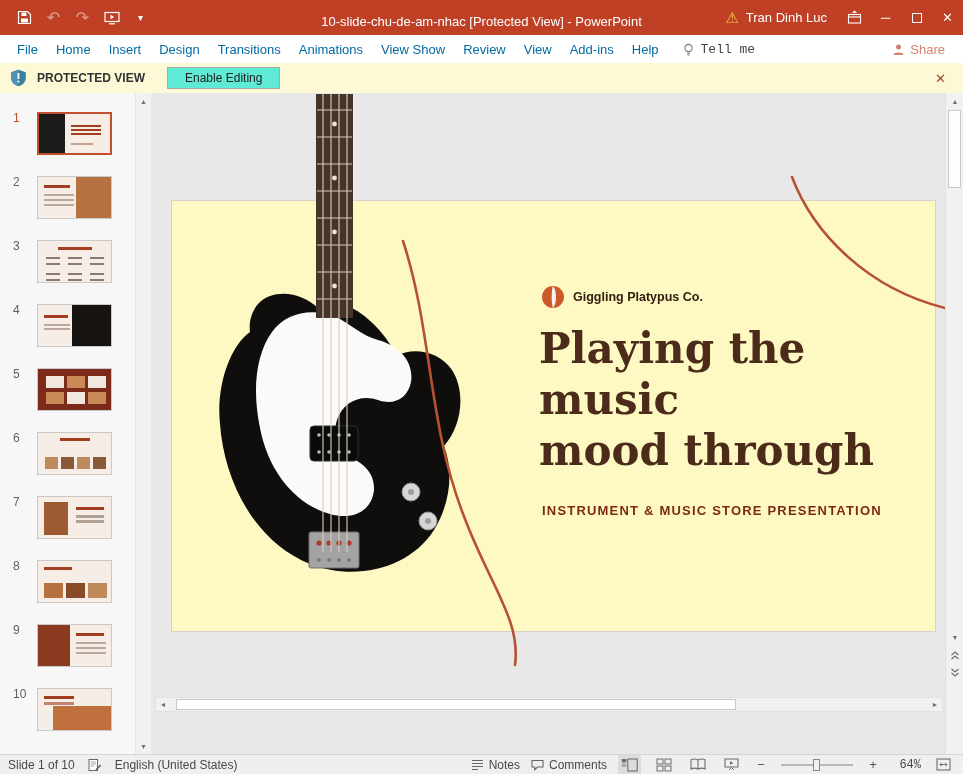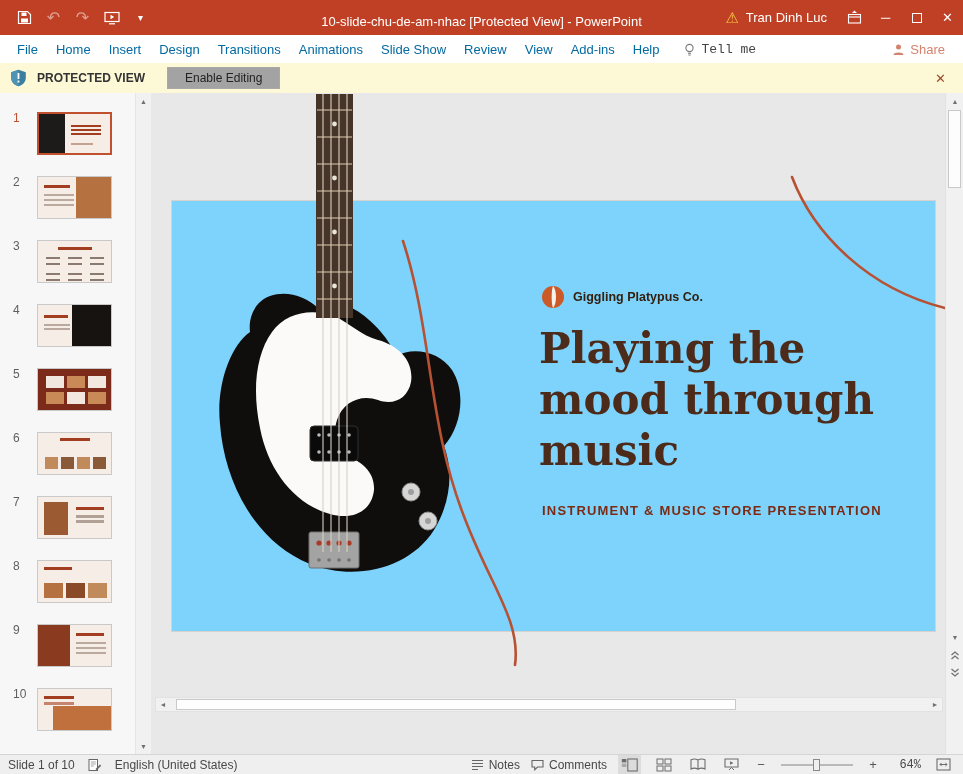--- a/index.html
+++ b/index.html
@@ -24,21 +24,21 @@
   
   .menubar{height:28px;background:#fff;display:flex;align-items:center;padding-left:8px;flex:0 0 auto;}
   .menu-item{padding:4px 9px;font-size:13px;color:#0369a1;height:28px;display:flex;align-items:center;white-space:nowrap;}
   .tellme{display:flex;align-items:center;gap:6px;margin-left:14px;color:#454545;height:28px;font-family:Liberation Mono, monospace;}
   .share{margin-left:auto;margin-right:18px;display:flex;align-items:center;gap:5px;color:#D4826C;height:28px;}
 
   
   .banner{height:30px;background:#FDF8D6;display:flex;align-items:center;gap:10px;padding:0 10px;flex:0 0 auto;}
   .banner-label{font-weight:bold;font-size:12px;color:#333;white-space:nowrap;}
   .banner-msg{font-size:11.5px;color:#3a3a3a;white-space:nowrap;}
-  .enable-btn{margin-left:12px;background:#a3a3a3;border:1px solid #A8A8A8;padding:3px 17px;font-size:12px;color:#222;white-space:nowrap;}
+  .enable-btn{margin-left:12px;background:#5eead4;border:1px solid #A8A8A8;padding:3px 17px;font-size:12px;color:#222;white-space:nowrap;}
   .banner-close{margin-left:auto;color:#9c4a2e;font-size:13px;padding:0 7px;}
 
   
   .workspace{flex:1;display:flex;min-height:0;position:relative;background:#E9E8E8;}
 
   .thumb-panel{width:135px;background:#F8F7F7;padding-top:19px;flex:0 0 auto;overflow:hidden;}
   .thumb-row{display:flex;align-items:flex-start;margin-bottom:21px;height:43px;}
   .thumb-num{width:37px;padding-left:13px;font-size:12px;color:#5f5f5f;line-height:12px;}
   .thumb-num.sel{color:#C1502E;}
   .thumb{width:75px;height:43px;background:#f6ede7;border:1px solid #c9c9c9;position:relative;overflow:hidden;flex:0 0 auto;}
@@ -67,21 +67,21 @@
   .t9::before{left:38px;top:8px;width:28px;height:3px;background:#a33d20;}
   .t9::after{left:38px;top:17px;width:30px;height:2px;background:#b9a99e;box-shadow:0 5px 0 #b9a99e,0 10px 0 #b9a99e;}
   .t10::before{left:6px;top:7px;width:30px;height:3px;background:#a33d20;box-shadow:0 6px 0 rgba(163,61,32,.6);}
   .t10::after{right:0;bottom:0;width:58px;height:24px;background:#c0703d;}
 
   .thumb-scroll{width:16px;background:#F1F1F1;border-left:1px solid #E5E5E5;display:flex;flex-direction:column;justify-content:space-between;align-items:center;flex:0 0 auto;}
   .arrow{font-size:7px;color:#707070;width:16px;height:16px;display:flex;align-items:center;justify-content:center;}
 
   
   .editor{flex:1;position:relative;min-width:0;background:#E9E8E8;}
-  .slide{position:absolute;left:20px;top:107px;width:765px;height:432px;background:#7dd3fc;border:1px solid #D8D2CE;}
+  .slide{position:absolute;left:20px;top:107px;width:765px;height:432px;background:#fef9c3;border:1px solid #D8D2CE;}
   .logo-row{position:absolute;left:369px;top:84px;display:flex;align-items:center;gap:8px;}
   .logo-text{font-size:12.5px;font-weight:bold;color:#33200F;}
   .slide-title{position:absolute;left:367px;top:122px;font-family:"DejaVu Serif","Liberation Serif",serif;font-size:42px;line-height:51px;font-weight:bold;color:#4C2B1B;}
   .slide-title span{display:block;}
   .slide-sub{position:absolute;left:370px;top:302px;font-size:13px;font-weight:bold;letter-spacing:1.2px;color:#7C2A12;white-space:nowrap;}
   .guitar{position:absolute;left:55px;top:1px;width:270px;height:505px;}
   .curves{position:absolute;left:0;top:0;width:100%;height:100%;pointer-events:none;}
 
   .hscroll{position:absolute;left:4px;right:2px;top:604px;height:15px;background:#F1F1F1;border:1px solid #E2E2E2;}
   .hthumb{position:absolute;left:20px;top:1px;width:560px;height:11px;background:#FEFEFE;border:1px solid #C9C9C9;}
@@ -162,21 +162,21 @@
     </div>
   </div>
 
   <div class="menubar">
     <div class="menu-item">File</div>
     <div class="menu-item">Home</div>
     <div class="menu-item">Insert</div>
     <div class="menu-item">Design</div>
     <div class="menu-item">Transitions</div>
     <div class="menu-item">Animations</div>
-    <div class="menu-item">Slide Show</div>
+    <div class="menu-item">View Show</div>
     <div class="menu-item">Review</div>
     <div class="menu-item">View</div>
     <div class="menu-item">Add-ins</div>
     <div class="menu-item">Help</div>
     <div class="tellme">
       <svg width="13" height="13" viewBox="0 0 13 13">
           <circle cx="6.5" cy="5" r="3.6" fill="none" stroke="#777" stroke-width="1.1"></circle>
           <path d="M5 10.2 h3 M5.4 12 h2.2" stroke="#777" stroke-width="1.1"></path>
         </svg>
       <span>Tell me</span>
@@ -256,22 +256,22 @@
       <div class="slide">
         <div class="logo-row">
           <svg width="24" height="24" viewBox="0 0 24 24">
               <circle cx="12" cy="12" r="11" fill="#CB5A28"></circle>
               <path d="M12 1 C16 5 16 19 12 23 C10.2 19 10.2 5 12 1 Z" fill="#F8F0EB"></path>
             </svg>
           <span class="logo-text">Giggling Platypus Co.</span>
         </div>
         <div class="slide-title">
           <span>Playing the</span>
+          <span>music</span>
           <span>mood through</span>
-          <span>music</span>
         </div>
         <div class="slide-sub">INSTRUMENT &amp; MUSIC STORE PRESENTATION</div>
       </div>
 
       <svg class="guitar" viewBox="0 0 270 505">
         <path d="M112,214 C100,202 80,196 64,202 C50,207 42,222 44,238 C24,252 10,292 14,330 C18,386 48,448 104,470 C150,488 204,474 228,436 C244,410 248,378 238,352 C256,332 260,298 246,276 C234,258 208,252 190,262 C182,242 162,222 146,214 Z" fill="#100E0D"></path>
         <path d="M128,222 C106,214 80,218 66,238 C50,260 46,296 54,334 C62,376 88,410 124,420 C148,427 166,416 168,396 C169,380 158,370 146,364 C132,356 126,342 131,326 C137,307 156,300 172,306 C188,312 202,304 205,288 C208,268 194,252 172,246 C156,242 142,228 128,222 Z" fill="#FBFAF8"></path>
         <rect x="110" y="0" width="37" height="224" fill="#463429"></rect>
         <g stroke="#93806C" stroke-width="2">
           <line x1="111" y1="16" x2="146" y2="16"></line>

